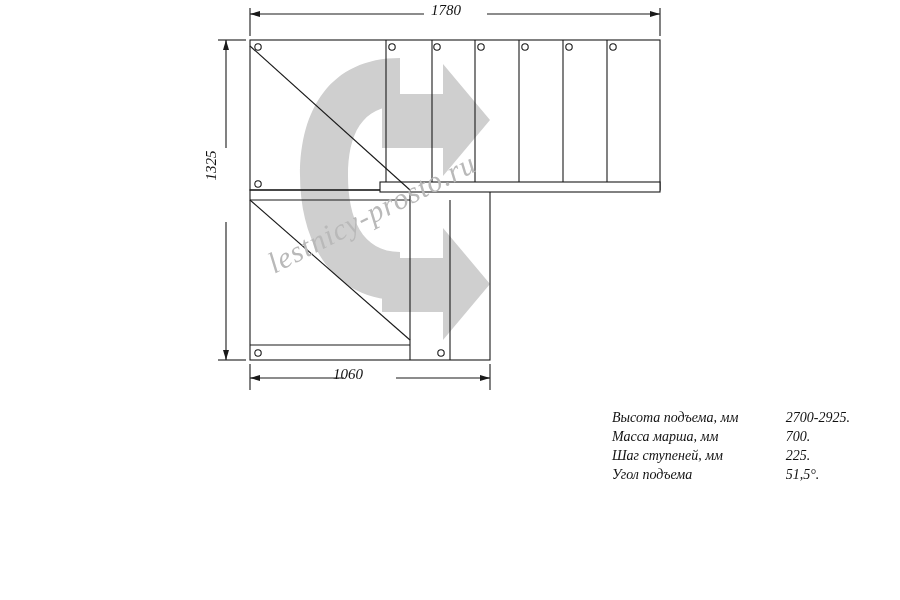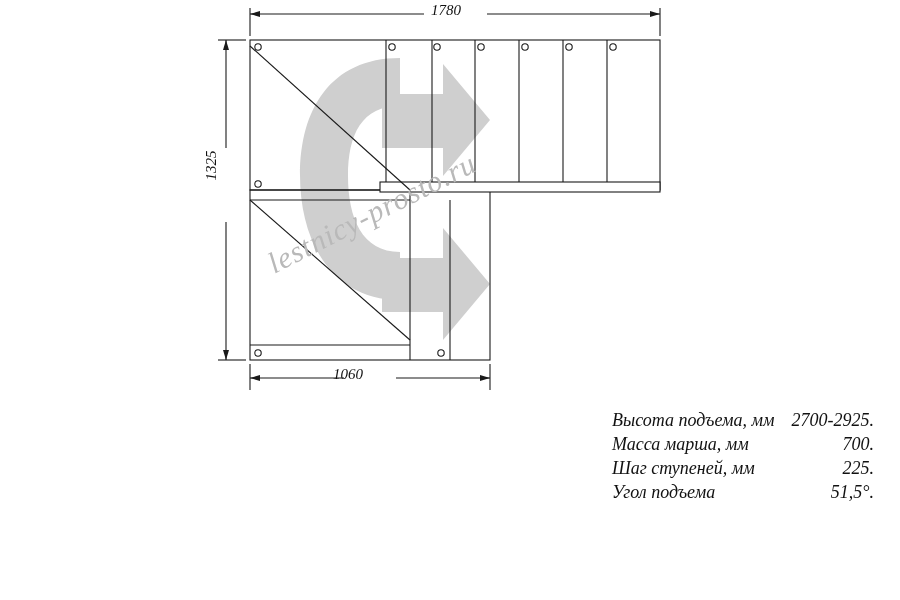--- a/index.html
+++ b/index.html
@@ -50,27 +50,26 @@
     top: 410px;
     width: 262px;
   }
   #spec-table table {
     border-collapse: collapse;
     width: 100%;
   }
   #spec-table td {
     font-family: "Liberation Serif", serif;
     font-style: italic;
-    font-size: 18px;
+    font-size: 14px;
     color: #111111;
     padding: 0 0 3px 0;
     white-space: nowrap;
   }
   #spec-table td.val {
-    text-align: right;
   }
   #watermark {
     position: absolute;
     left: 0;
     top: 0;
     width: 900px;
     height: 600px;
     pointer-events: none;
   }
   .wm-text {

